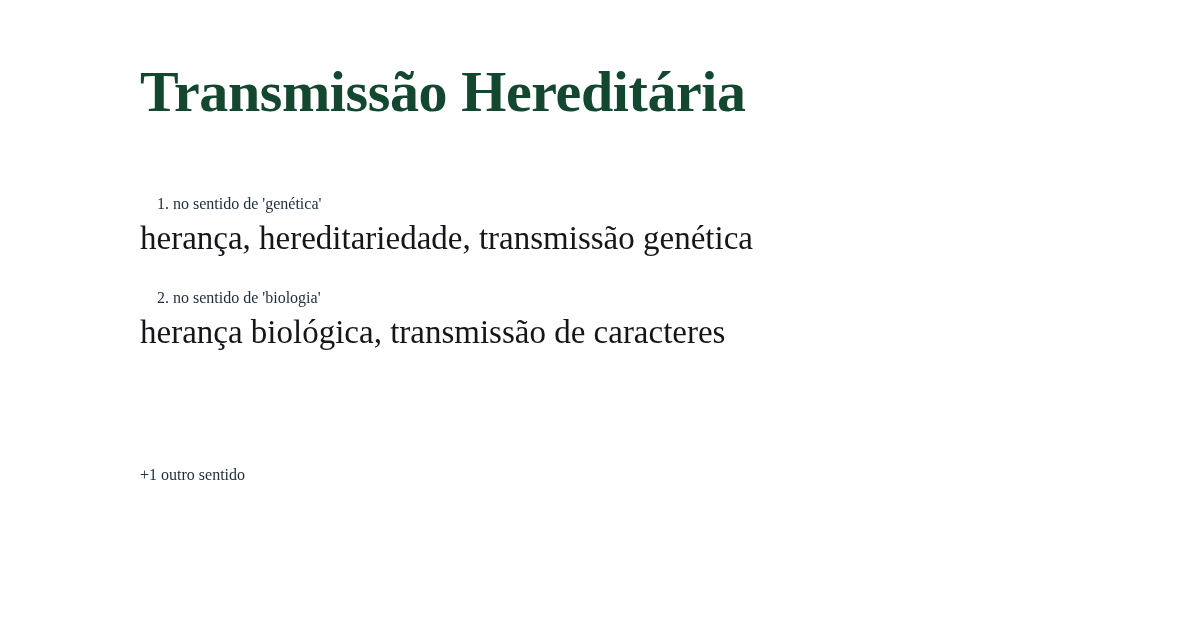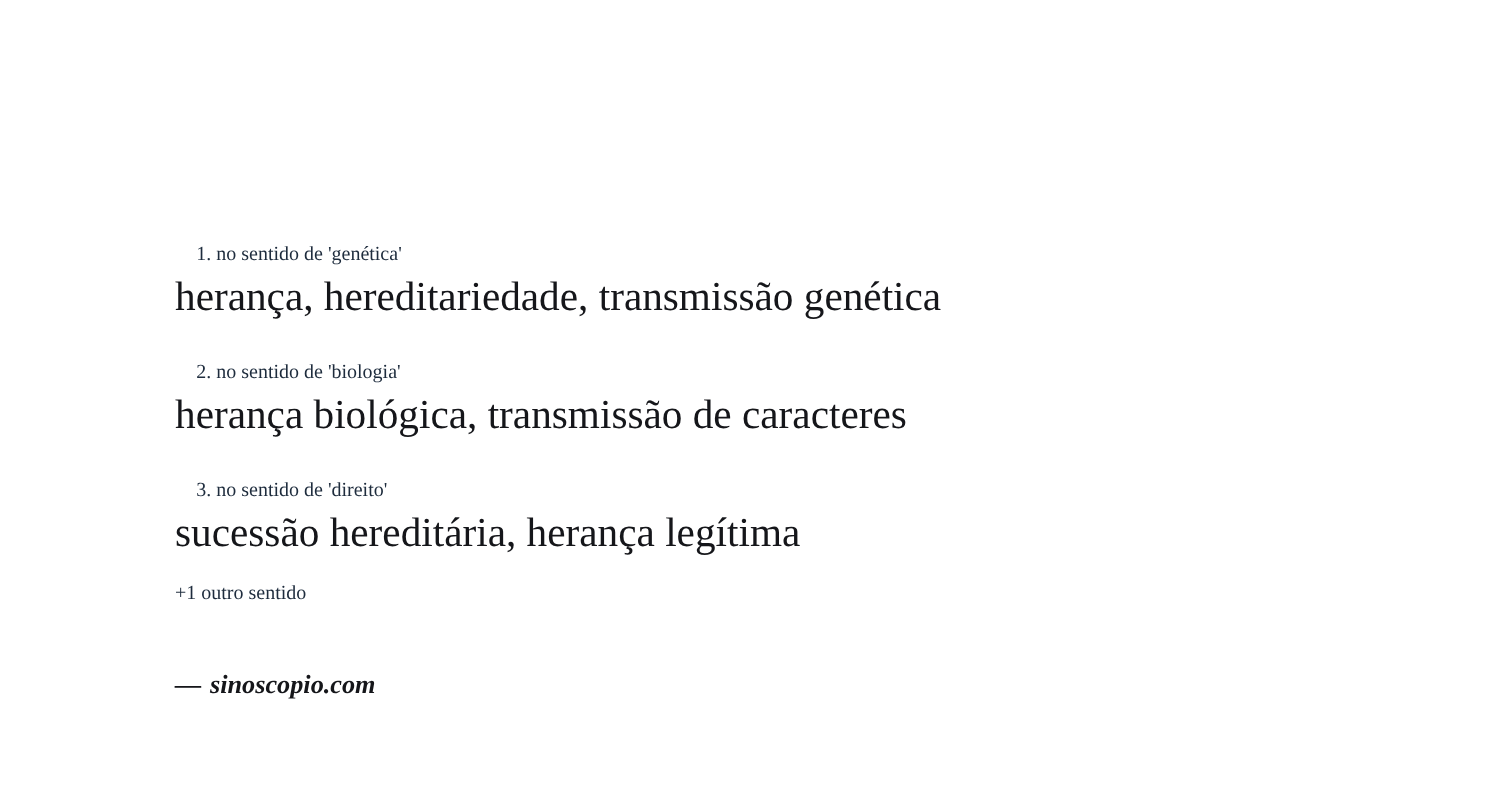--- a/index.html
+++ b/index.html
@@ -120,40 +120,34 @@
   }
   .source .dash {
     margin-right: 7px;
   }
 </style>
 </head>
 <body>
 
 <div class="card">
 
+  <h1 class="headline">Transmissão Hereditária</h1>
 
 
   <ul class="senses">
 
     <li class="sense">
       <span class="sense-label">1. no sentido de 'genética'</span>
       <span class="sense-terms">herança, hereditariedade, transmissão genética</span>
     </li>
 
     <li class="sense">
       <span class="sense-label">2. no sentido de 'biologia'</span>
       <span class="sense-terms">herança biológica, transmissão de caracteres</span>
     </li>
 
-    <li class="sense">
-      <span class="sense-label">3. no sentido de 'direito'</span>
-      <span class="sense-terms">sucessão hereditária, herança legítima</span>
-    </li>
 
   </ul>
 
   <div class="more-senses">+1 outro sentido</div>
 
-  <div class="source">
-    <span class="dash">—</span><span>sinoscopio.com</span>
-  </div>
 
 </div>
 
 </body></html>

